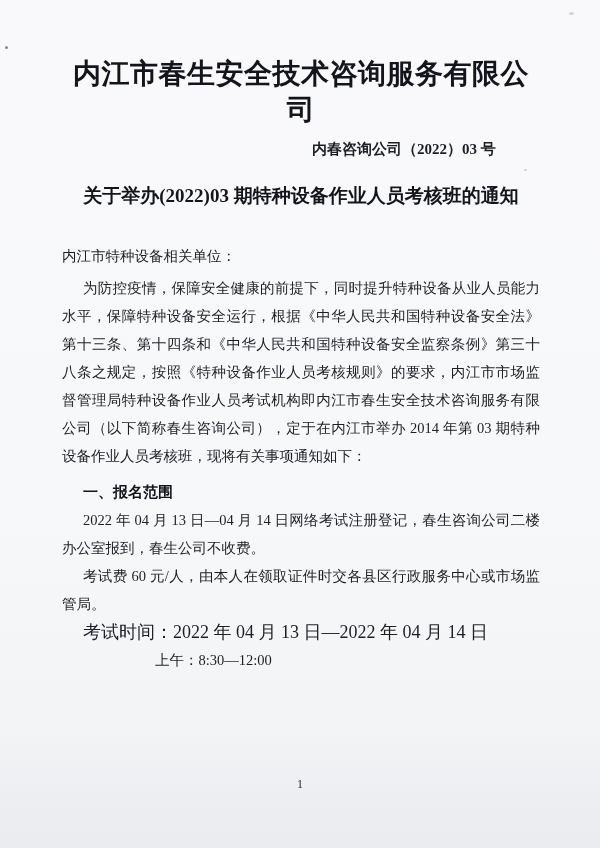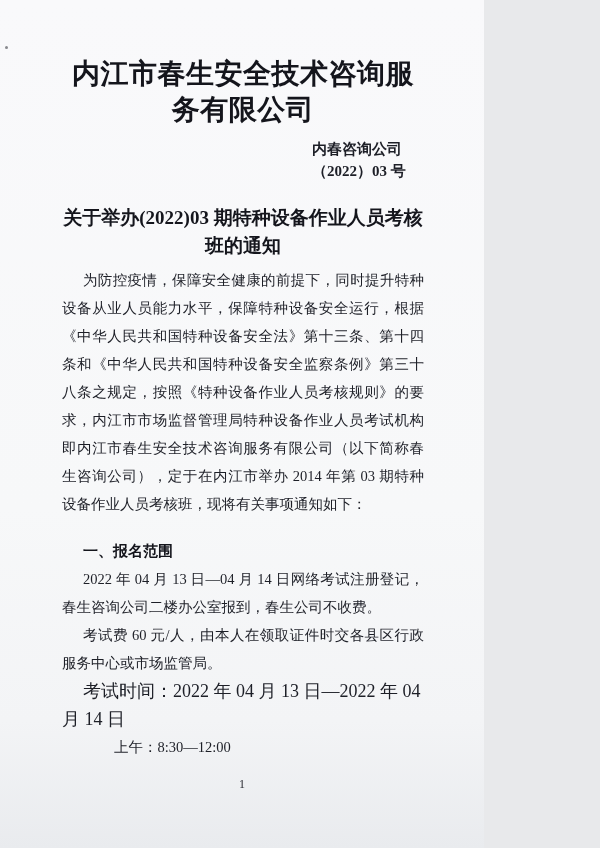--- a/index.html
+++ b/index.html
@@ -2,21 +2,21 @@
 <html><head>
 <meta charset="utf-8">
 <style>
   html, body {
     margin: 0;
     padding: 0;
     background: #e8e9eb;
   }
   .paper {
     position: relative;
-    width: 484px;
+    width: 600px;
     height: 848px;
     margin: 0;
     box-sizing: border-box;
     padding: 56px 60px 0 62px;
     background: linear-gradient(180deg, #f9f9fb 0%, #f7f8f9 60%, #f3f4f6 85%, #e9ebee 100%);
     font-family: "Liberation Serif", "DejaVu Serif", serif;
     color: #1d1f27;
     overflow: hidden;
   }
   .company-title {
@@ -57,31 +57,31 @@
     margin-top: 6px;
   }
   .indent {
     text-indent: 21px;
   }
   .section-heading {
     font-size: 15px;
     font-weight: bold;
     line-height: 28px;
     text-indent: 21px;
-    margin-top: 19px;
+    margin-top: 8px;
     color: #14151c;
   }
   .exam-time-line {
     font-size: 18px;
     line-height: 28px;
     text-indent: 21px;
   }
   .times-row {
     display: flex;
-    margin-left: 52px;
+    margin-left: 93px;
     column-gap: 16px;
     font-size: 14.5px;
     line-height: 28px;
   }
   .schedule-note {
     font-size: 15px;
     font-weight: bold;
     line-height: 28px;
     margin-left: 6px;
     color: #14151c;
@@ -113,20 +113,21 @@
   <div class="speck speck-1"></div>
   <div class="speck speck-2"></div>
   <div class="speck speck-3"></div>
 
   <div class="company-title">内江市春生安全技术咨询服务有限公司</div>
 
   <div class="doc-number">内春咨询公司（2022）03 号</div>
 
   <div class="notice-title">关于举办(2022)03 期特种设备作业人员考核班的通知</div>
 
+  <div class="salutation">内江市特种设备相关单位：</div>
 
   <p class="body-text indent intro">为防控疫情，保障安全健康的前提下，同时提升特种设备从业人员能力水平，保障特种设备安全运行，根据《中华人民共和国特种设备安全法》第十三条、第十四条和《中华人民共和国特种设备安全监察条例》第三十八条之规定，按照《特种设备作业人员考核规则》的要求，内江市市场监督管理局特种设备作业人员考试机构即内江市春生安全技术咨询服务有限公司（以下简称春生咨询公司），定于在内江市举办 2014 年第 03 期特种设备作业人员考核班，现将有关事项通知如下：</p>
 
   <div class="section-heading">一、报名范围</div>
 
 
 
   <p class="body-text indent">2022 年 04 月 13 日—04 月 14 日网络考试注册登记，春生咨询公司二楼办公室报到，春生公司不收费。</p>
 
   <p class="body-text indent">考试费 60 元/人，由本人在领取证件时交各县区行政服务中心或市场监管局。</p>

